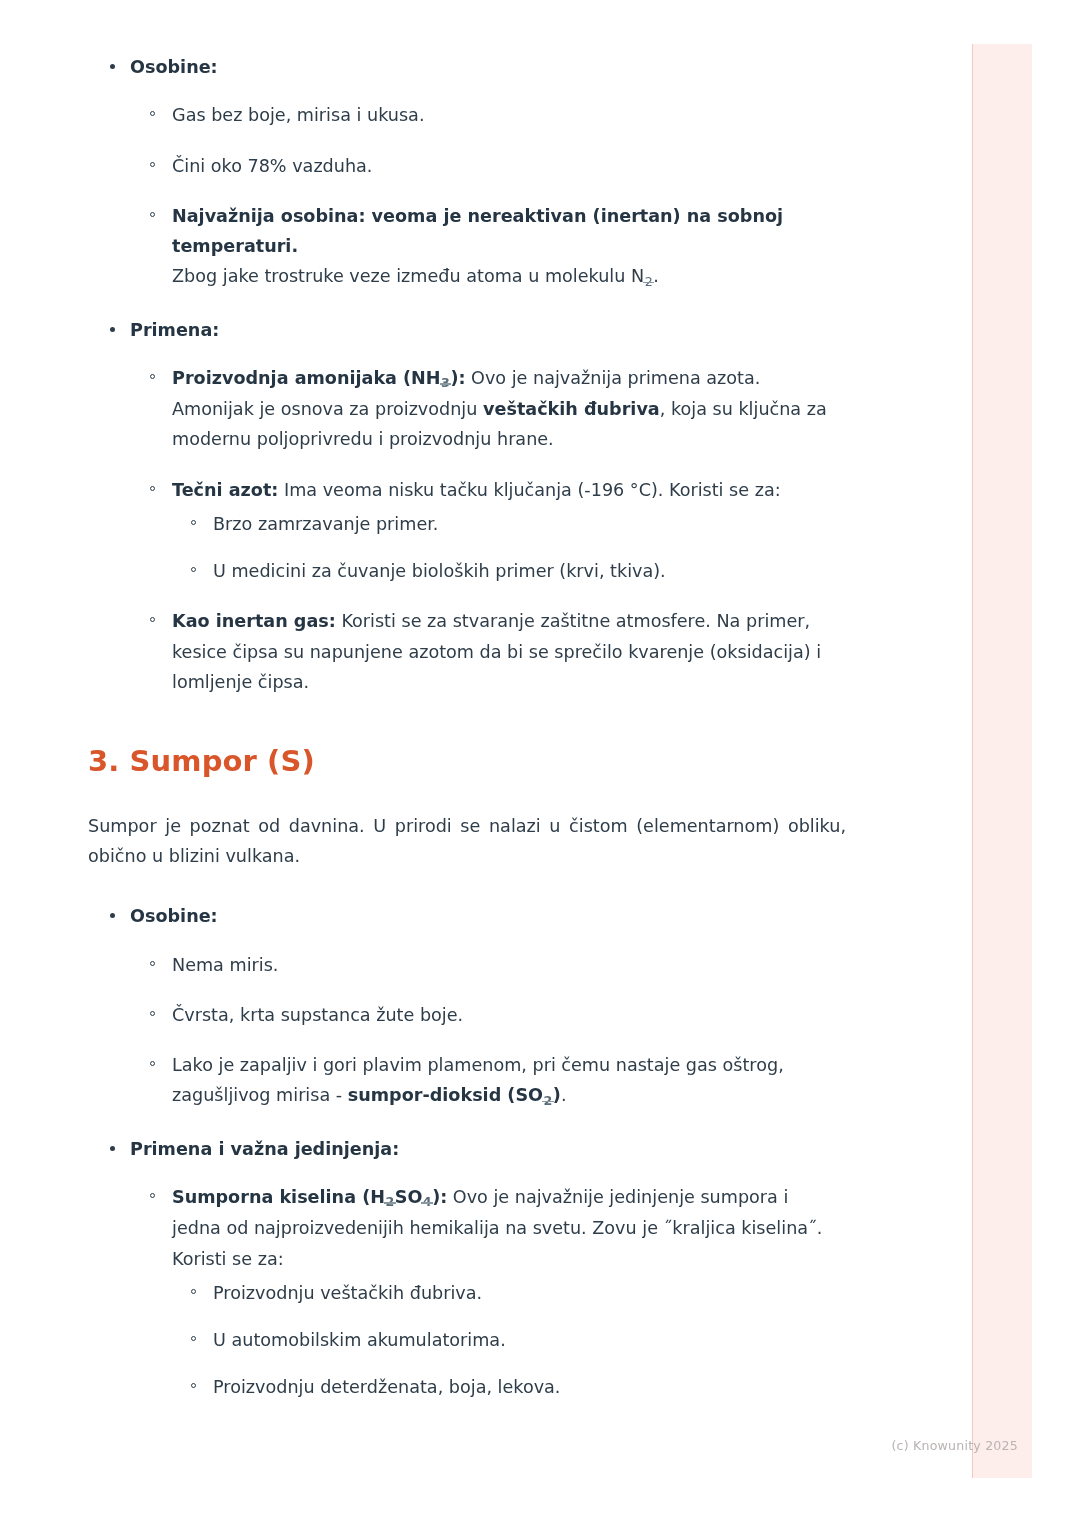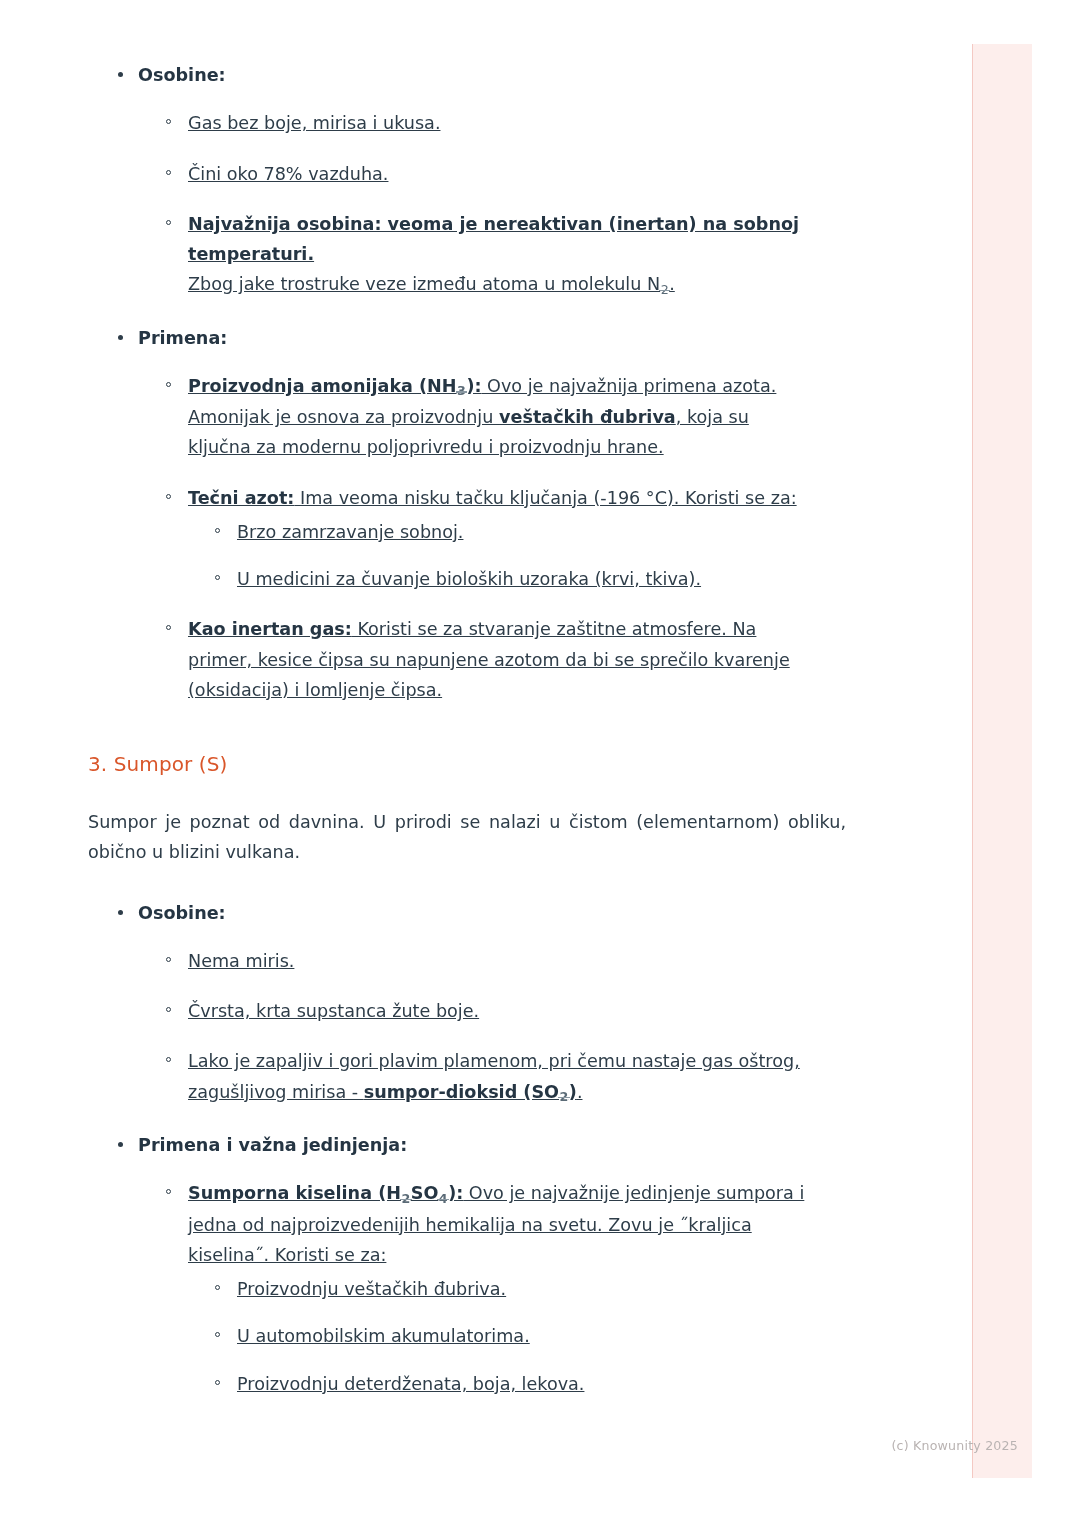--- a/index.html
+++ b/index.html
@@ -48,40 +48,40 @@
   .content {
     position: absolute;
     left: 88px;
     top: 44px;
     width: 758px;
   }
 
   
   .h2 {
     color: #d9562a;
-    font-size: 20px;
-    font-weight: normal;
+    font-size: 29px;
+    font-weight: bold;
     letter-spacing: .1px;
     margin: 0;
     padding: 0;
     line-height: 1.3;
   }
   .para {
     font-size: 17.6px;
     line-height: 1.72;
     text-align: justify;
     margin: 0;
     color: #2e3d49;
   }
   .section-gap-top { margin-top: 46px; }
   .section-gap-small { margin-top: 30px; }
 
   
   ul {
-    margin: 16px;
+    margin: 8px;
     padding: 0;
     list-style: none;
   }
   .lvl1 > li {
     position: relative;
     padding-left: 34px;
     font-size: 17.6px;
     line-height: 1.72;
     margin-top: 22px;
   }
@@ -99,21 +99,20 @@
 
   .lvl2 {
     margin-top: 18px;
   }
   .lvl2 > li {
     position: relative;
     padding-left: 34px;
     font-size: 17.6px;
     line-height: 1.72;
     margin-top: 20px;
-    text-decoration: underline;
   }
   .lvl2 > li:first-child { margin-top: 0; }
   .lvl2 > li::before {
     content: "";
     position: absolute;
     left: 12px;
     top: 11px;
     width: 5px;
     height: 5px;
     border-radius: 50%;
@@ -214,24 +213,24 @@
 
           <li>
             <span class="bold">Proizvodnja amonijaka (NH</span><span class="sub-strike bold">3</span><span class="bold">):</span><span> Ovo je najvažnija primena azota. Amonijak je osnova za proizvodnju </span><span class="bold">veštačkih đubriva</span><span>, koja su ključna za modernu poljoprivredu i proizvodnju hrane.</span>
           </li>
 
           <li>
             <span class="bold">Tečni azot:</span><span> Ima veoma nisku tačku ključanja (-196 °C). Koristi se za:</span>
 
             <ul class="lvl3">
               <li>
-                <span>Brzo zamrzavanje sobnoj.</span>
-              </li>
-              <li>
-                <span>U medicini za čuvanje bioloških uzoraka (krvi, tkiva).</span>
+                <span>Brzo zamrzavanje primer.</span>
+              </li>
+              <li>
+                <span>U medicini za čuvanje bioloških primer (krvi, tkiva).</span>
               </li>
             </ul>
           </li>
 
           <li>
             <span class="bold">Kao inertan gas:</span><span> Koristi se za stvaranje zaštitne atmosfere. Na primer, kesice čipsa su napunjene azotom da bi se sprečilo kvarenje (oksidacija) i lomljenje čipsa.</span>
           </li>
 
         </ul>
       </li>

